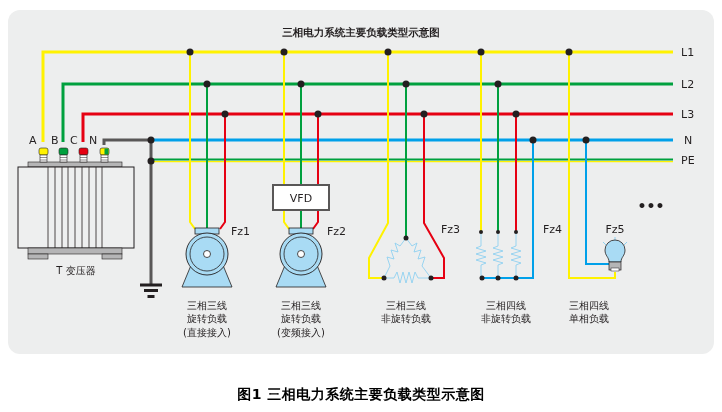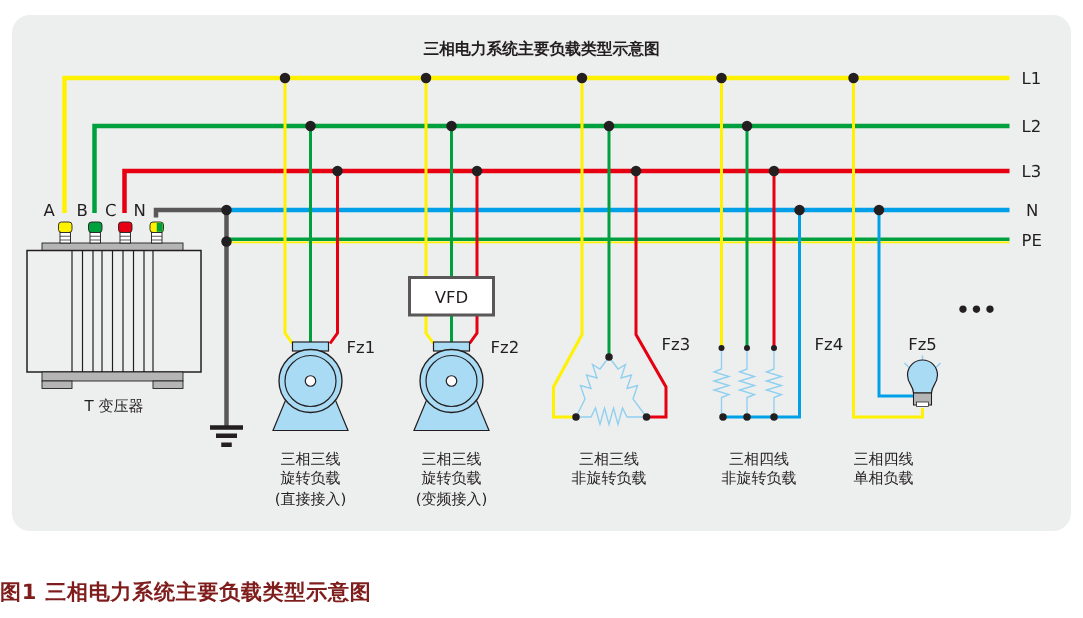--- a/index.html
+++ b/index.html
@@ -1,20 +1,20 @@
 <!DOCTYPE html>
 <html><head>
 <meta charset="utf-8">
 <style>
   html,body{margin:0;padding:0;background:#ffffff;}
   body{width:722px;height:412px;position:relative;overflow:hidden;font-family:"DejaVu Sans","Liberation Sans",sans-serif;}
   #panel{position:absolute;left:8px;top:10px;width:706px;height:344px;background:#edeeee;border-radius:12px;}
   svg#diagram{position:absolute;left:0;top:0;}
   .t{font-family:"DejaVu Sans","Liberation Sans",sans-serif;fill:#231f20;}
-  #caption{position:absolute;left:0;width:722px;top:386px;text-align:left;font-size:14px;font-weight:bold;color:#7f1d1d;font-family:"DejaVu Sans","Liberation Sans",sans-serif;letter-spacing:0.5px;}
+  #caption{position:absolute;left:0;width:722px;top:386px;text-align:center;font-size:14px;font-weight:bold;color:#000000;font-family:"DejaVu Sans","Liberation Sans",sans-serif;letter-spacing:0.5px;}
 </style>
 </head>
 <body>
 
 <div id="panel"></div>
 
 <svg id="diagram" width="722" height="412" viewBox="0 0 722 412">
 
   <text class="t" x="361" y="36" text-anchor="middle" font-size="10.5" font-weight="bold">三相电力系统主要负载类型示意图</text>
 

